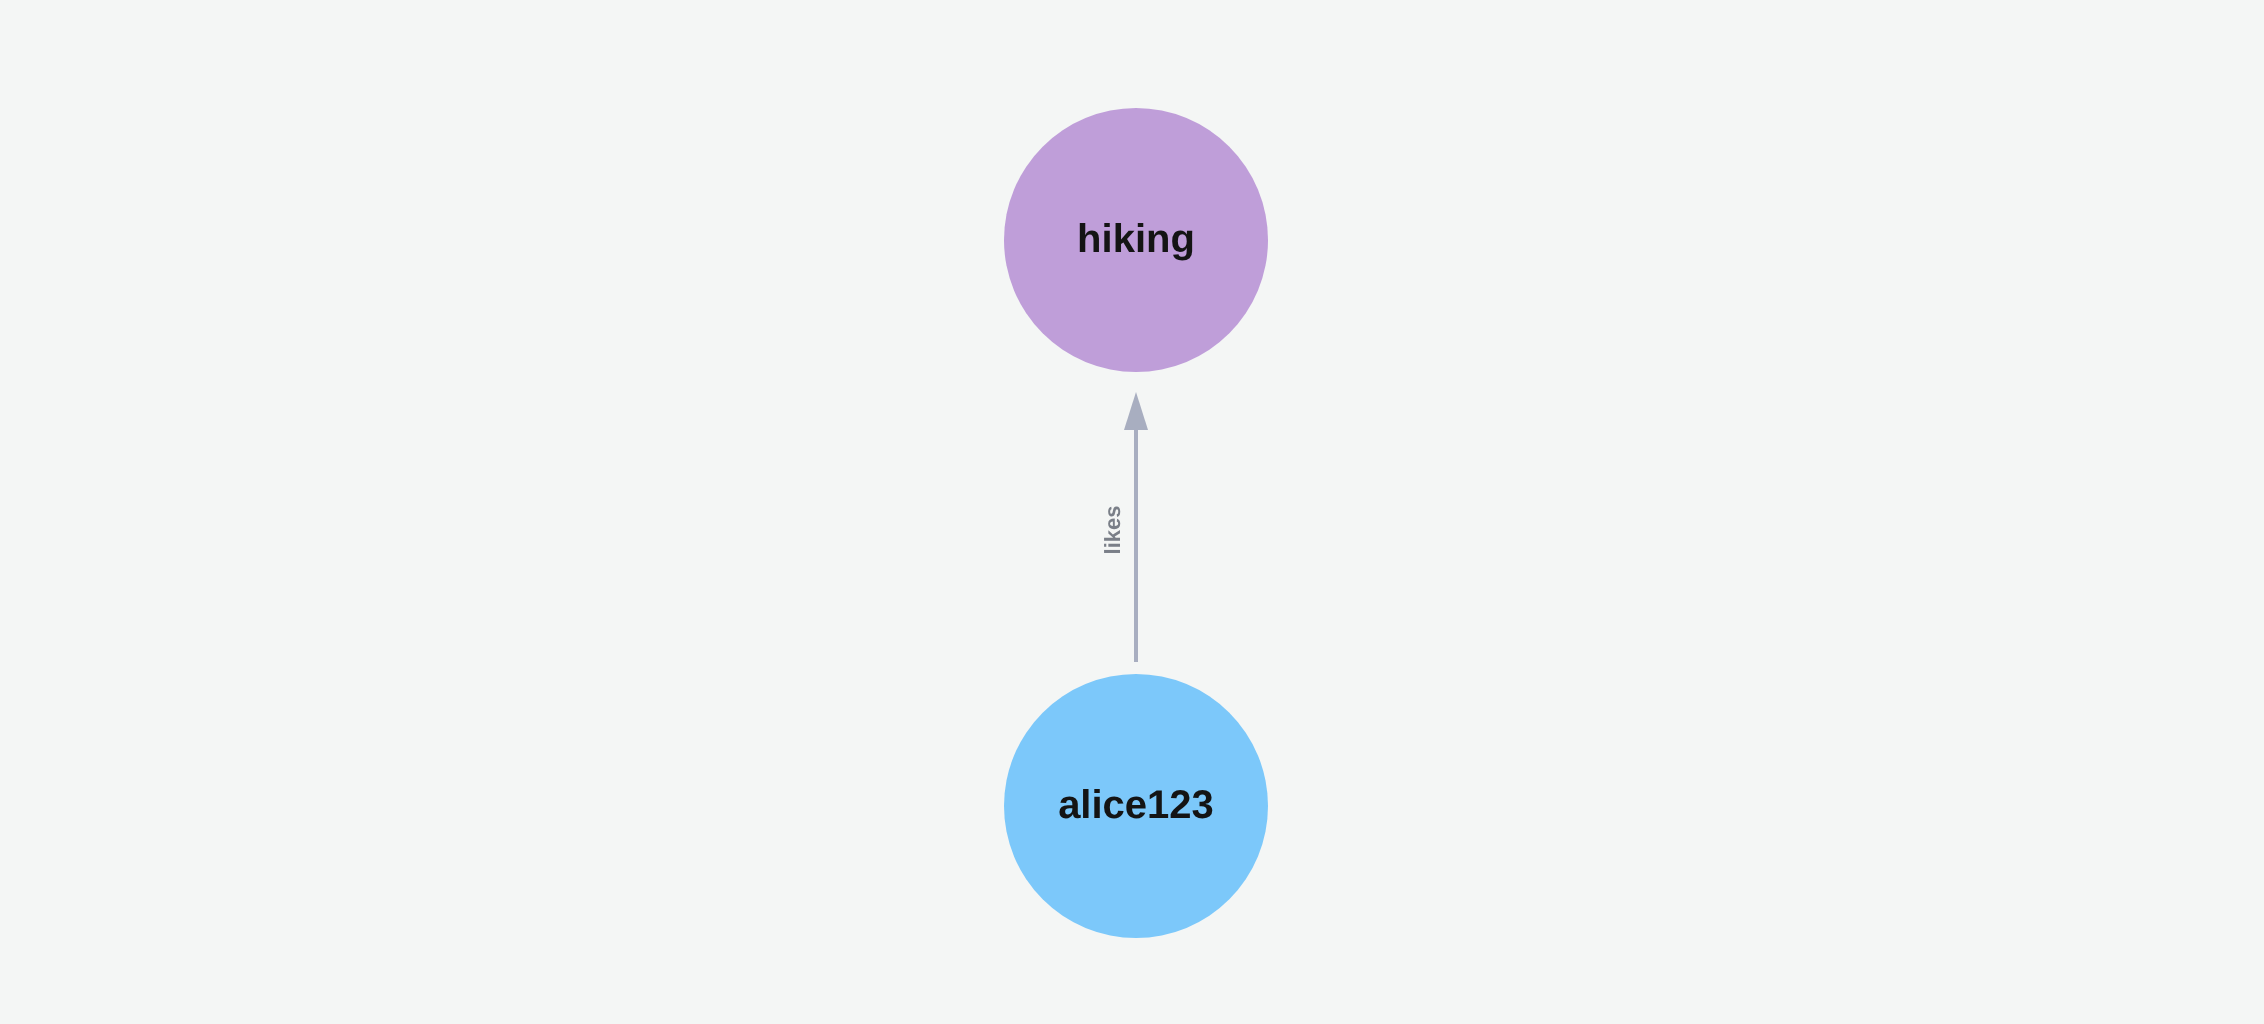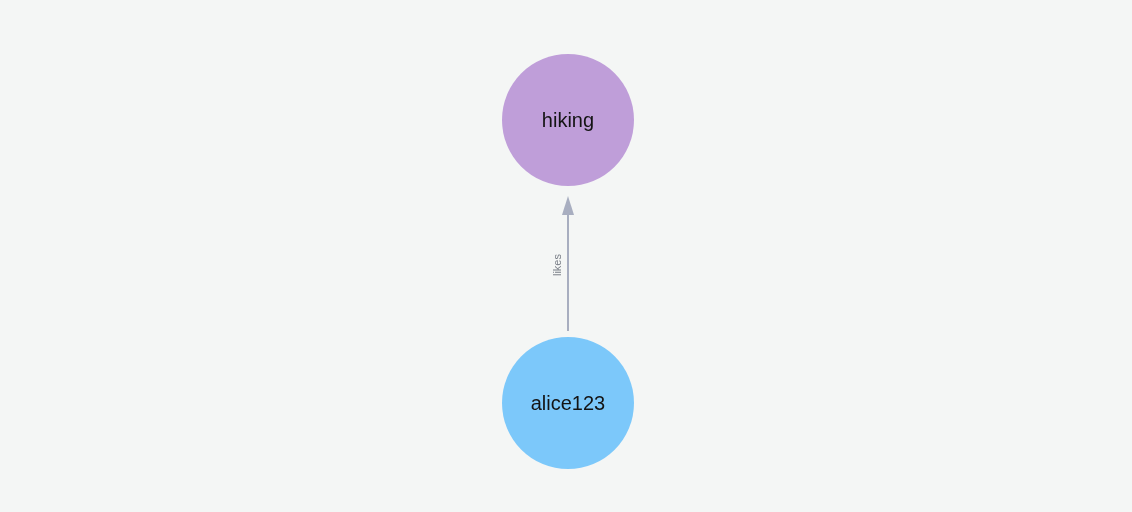--- a/index.html
+++ b/index.html
@@ -44,21 +44,21 @@
     font-family: "Liberation Sans", sans-serif;
     font-size: 11px;
     fill: #7a7f88;
     text-anchor: middle;
     dominant-baseline: central;
   }
 </style>
 </head>
 <body>
 
-<div id="canvas" style="width: 1132px; height: 496px; background: rgb(244, 246, 245);">
+<div id="canvas" style="width: 1132px; height: 496px; background: rgb(244, 246, 245); font-weight: bold;">
   <svg id="graph-svg" viewBox="0 0 1132 512" xmlns="http://www.w3.org/2000/svg" style="width: 1132px; height: 512px;">
 
     <rect x="0" y="0" width="1132" height="512" fill="#f4f6f5"></rect>
 
     <g id="edges-layer">
         <g>
           <line x1="568" y1="331" x2="568" y2="215" stroke="#a8aec0" stroke-width="2" class="edge-line"></line>
           <polygon points="568,196 562,215 574,215" fill="#a8aec0"></polygon>
           <text x="557" y="265" fill="#7a7f88" font-size="11" transform="rotate(-90,557,265)" class="edge-label">likes</text>
         </g>

